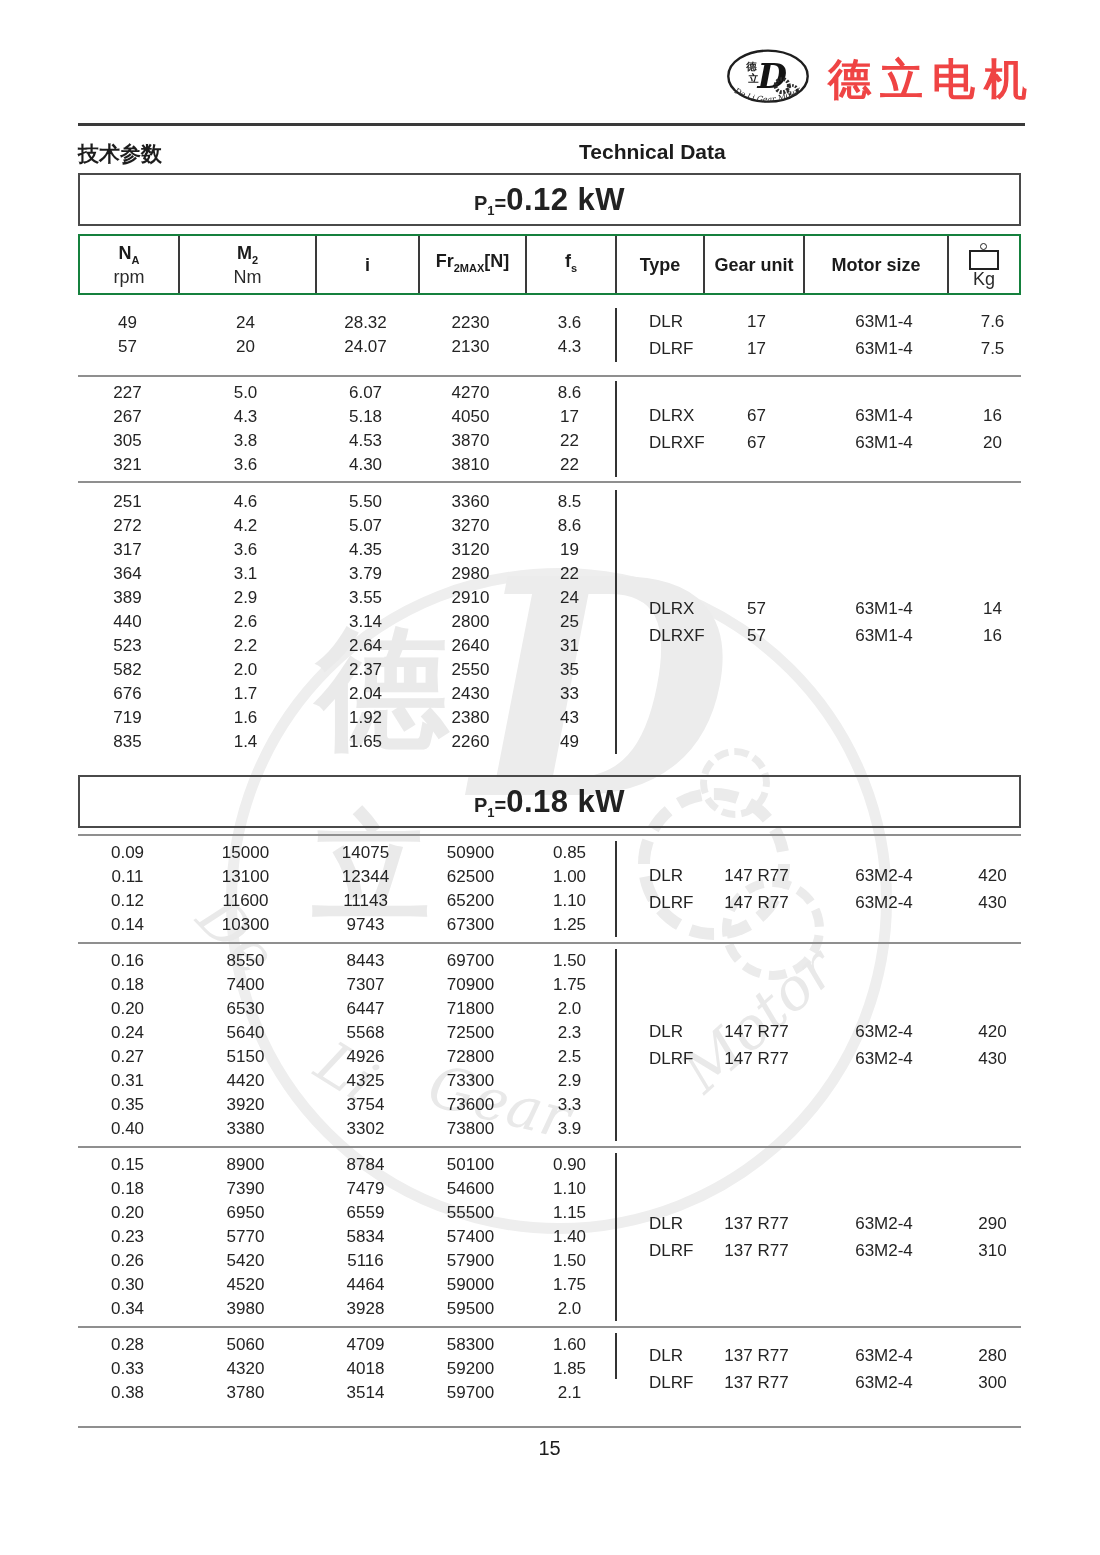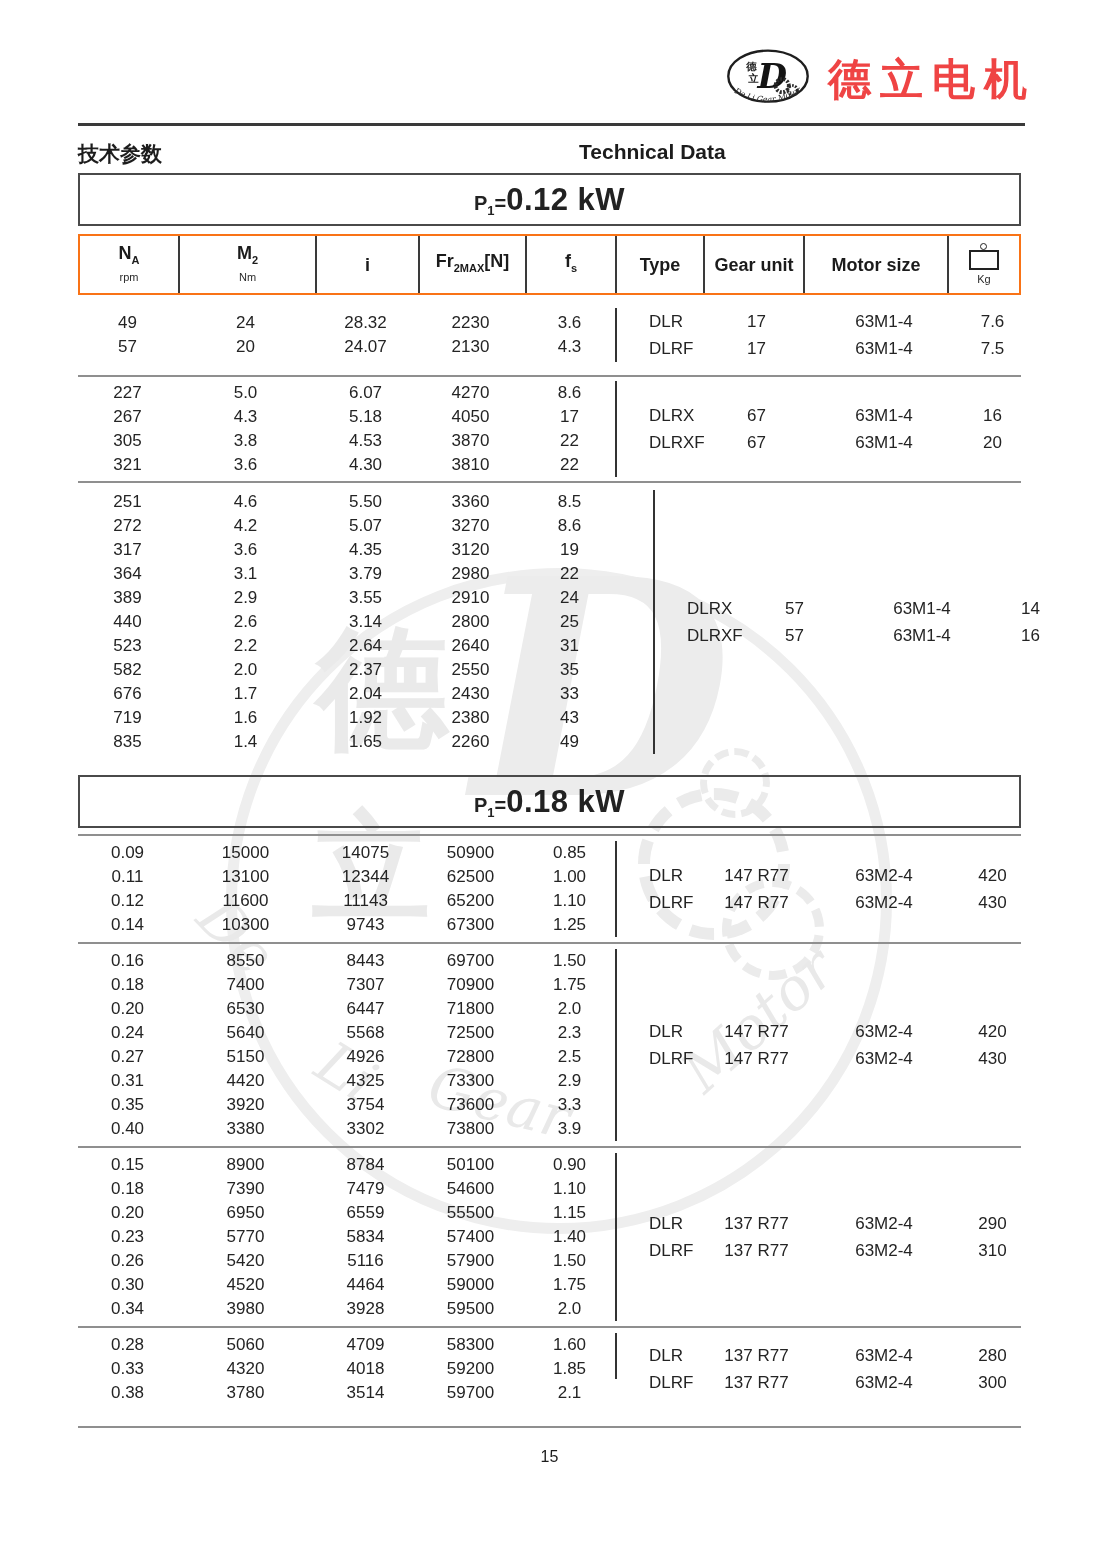--- a/index.html
+++ b/index.html
@@ -34,53 +34,53 @@
   .top-rule{margin:9px 0 0 78px;width:947px;border-top:3px solid #3a3a3a;}
   .titles{position:relative;height:42px;margin-top:5px;}
   .title-cn{position:absolute;left:78px;top:9px;font-size:21px;font-weight:bold;color:#1c1c1c;}
   .title-en{position:absolute;left:579px;top:9px;font-size:21px;font-weight:bold;color:#1c1c1c;}
   .banner{margin-left:78px;width:939px;border:2px solid #4a4a4a;height:49px;
     text-align:center;line-height:49px;background:transparent;}
   .banner .p-small{font-size:20px;font-weight:bold;}
   .banner .p-small sub{font-size:13px;}
   .banner .p-big{font-size:31px;font-weight:bold;letter-spacing:0.5px;}
   .banner2{margin-top:8px;}
-  .thead{margin:8px 0 0 78px;width:939px;border:2px solid #f97316;display:grid;
+  .thead{margin:8px 0 0 78px;width:939px;border:2px solid #15803d;display:grid;
     grid-template-columns:98px 137px 103px 107px 90px 88px 100px 144px 1fr;}
   .th{border-left:2px solid #3a3a3a;min-height:53px;display:flex;flex-direction:column;
     justify-content:center;align-items:center;text-align:center;padding:2px 0;}
   .th:first-child{border-left:none;}
   .th .main{font-size:18px;font-weight:bold;line-height:20px;color:#1b1b1b;}
   .th .main sub{font-size:11px;}
-  .th .unit{font-size:11px;line-height:17px;color:#2a2a2a;}
+  .th .unit{font-size:18px;line-height:17px;color:#2a2a2a;}
   .kg-icon{position:relative;width:26px;height:16px;border:2px solid #222;margin:8px auto 1px;}
   .kg-icon::before{content:"";position:absolute;left:50%;top:-9px;margin-left:-4px;
     width:5px;height:5px;border:1.5px solid #222;border-radius:50%;background:#fff;}
   
   .tbody{margin-left:78px;width:943px;}
   .tbody2{border-top:2px solid #8f8f8f;margin-top:6px;}
   .block{display:flex;border-bottom:2px solid #8f8f8f;}
-  .block.noline{border-bottom:none;gap:38px;}
+  .block.noline{border-bottom:none;}
   .bleft{width:537px;display:flex;flex-direction:column;justify-content:center;}
   .brow{display:grid;grid-template-columns:99px 137px 103px 107px 91px;height:24px;line-height:24px;}
   .bcell{text-align:center;font-size:17px;color:#242424;}
   .bright{flex:1;border-left:2px solid #333;display:flex;align-items:center;position:relative;}
   .block.tail .bright::after{content:"";position:absolute;left:-2px;bottom:0;width:2px;height:26px;background:#fff;}
   .rwrap{width:100%;}
   .vrow{display:grid;grid-template-columns:92px 95px 160px 57px;height:27px;line-height:27px;}
   .vrow .bcell{font-size:17px;}
   .vtype{text-align:left !important;padding-left:32px;}
   
   .tbody1 .block:nth-child(1){padding:13px 0;}
   .tbody1 .block:nth-child(2){padding:4px 0;}
   .tbody1 .block:nth-child(3){padding:7px 0;}
   .tbody2 .block{padding:5px 0;}
   .tbody2 .block:nth-child(4){padding:5px 0 21px;}
   
-  .page-num{margin-left:78px;width:943px;text-align:center;font-size:16px;color:#1c1c1c;padding-top:20px;}
+  .page-num{margin-left:78px;width:943px;text-align:center;font-size:20px;color:#1c1c1c;padding-top:9px;}
 </style>
 </head>
 <body>
 
 <div class="watermark">
   <div class="wm-ring"></div>
   <div class="wm-cjk wm-cjk1">德</div>
   <div class="wm-cjk wm-cjk2">立</div>
   <div class="wm-d">D</div>
   <div class="wm-gear wm-gear1"></div>

